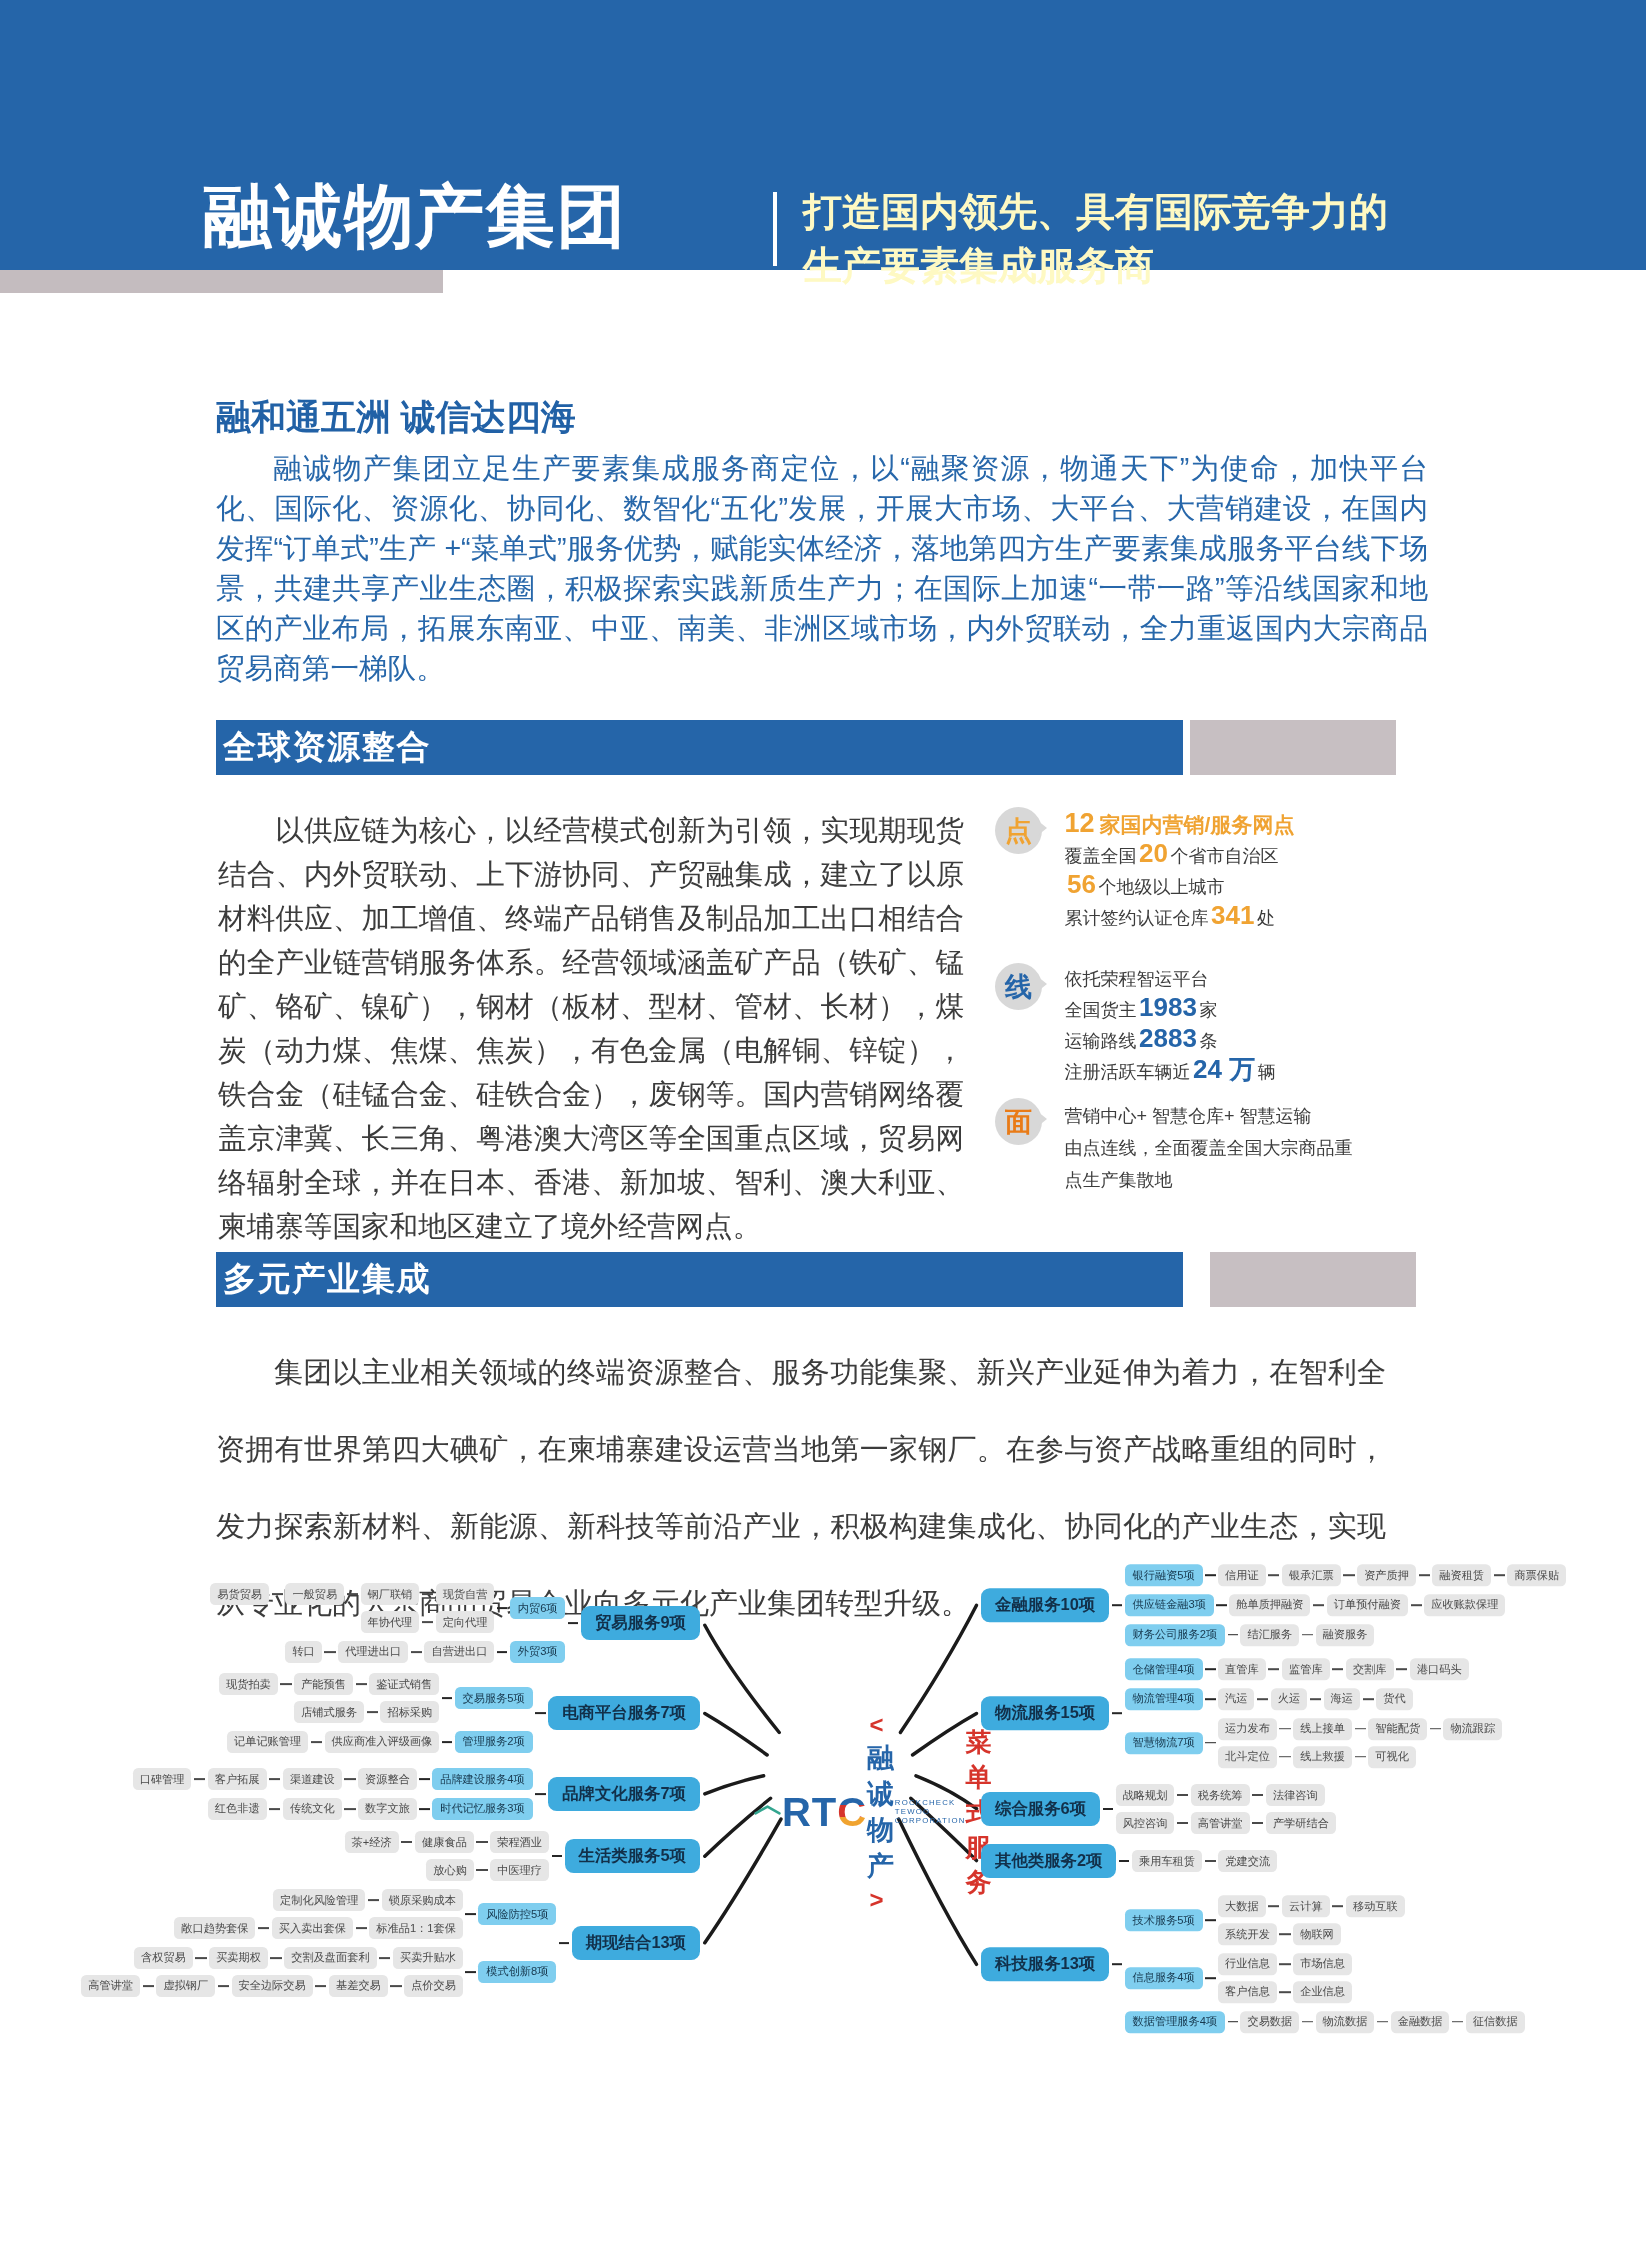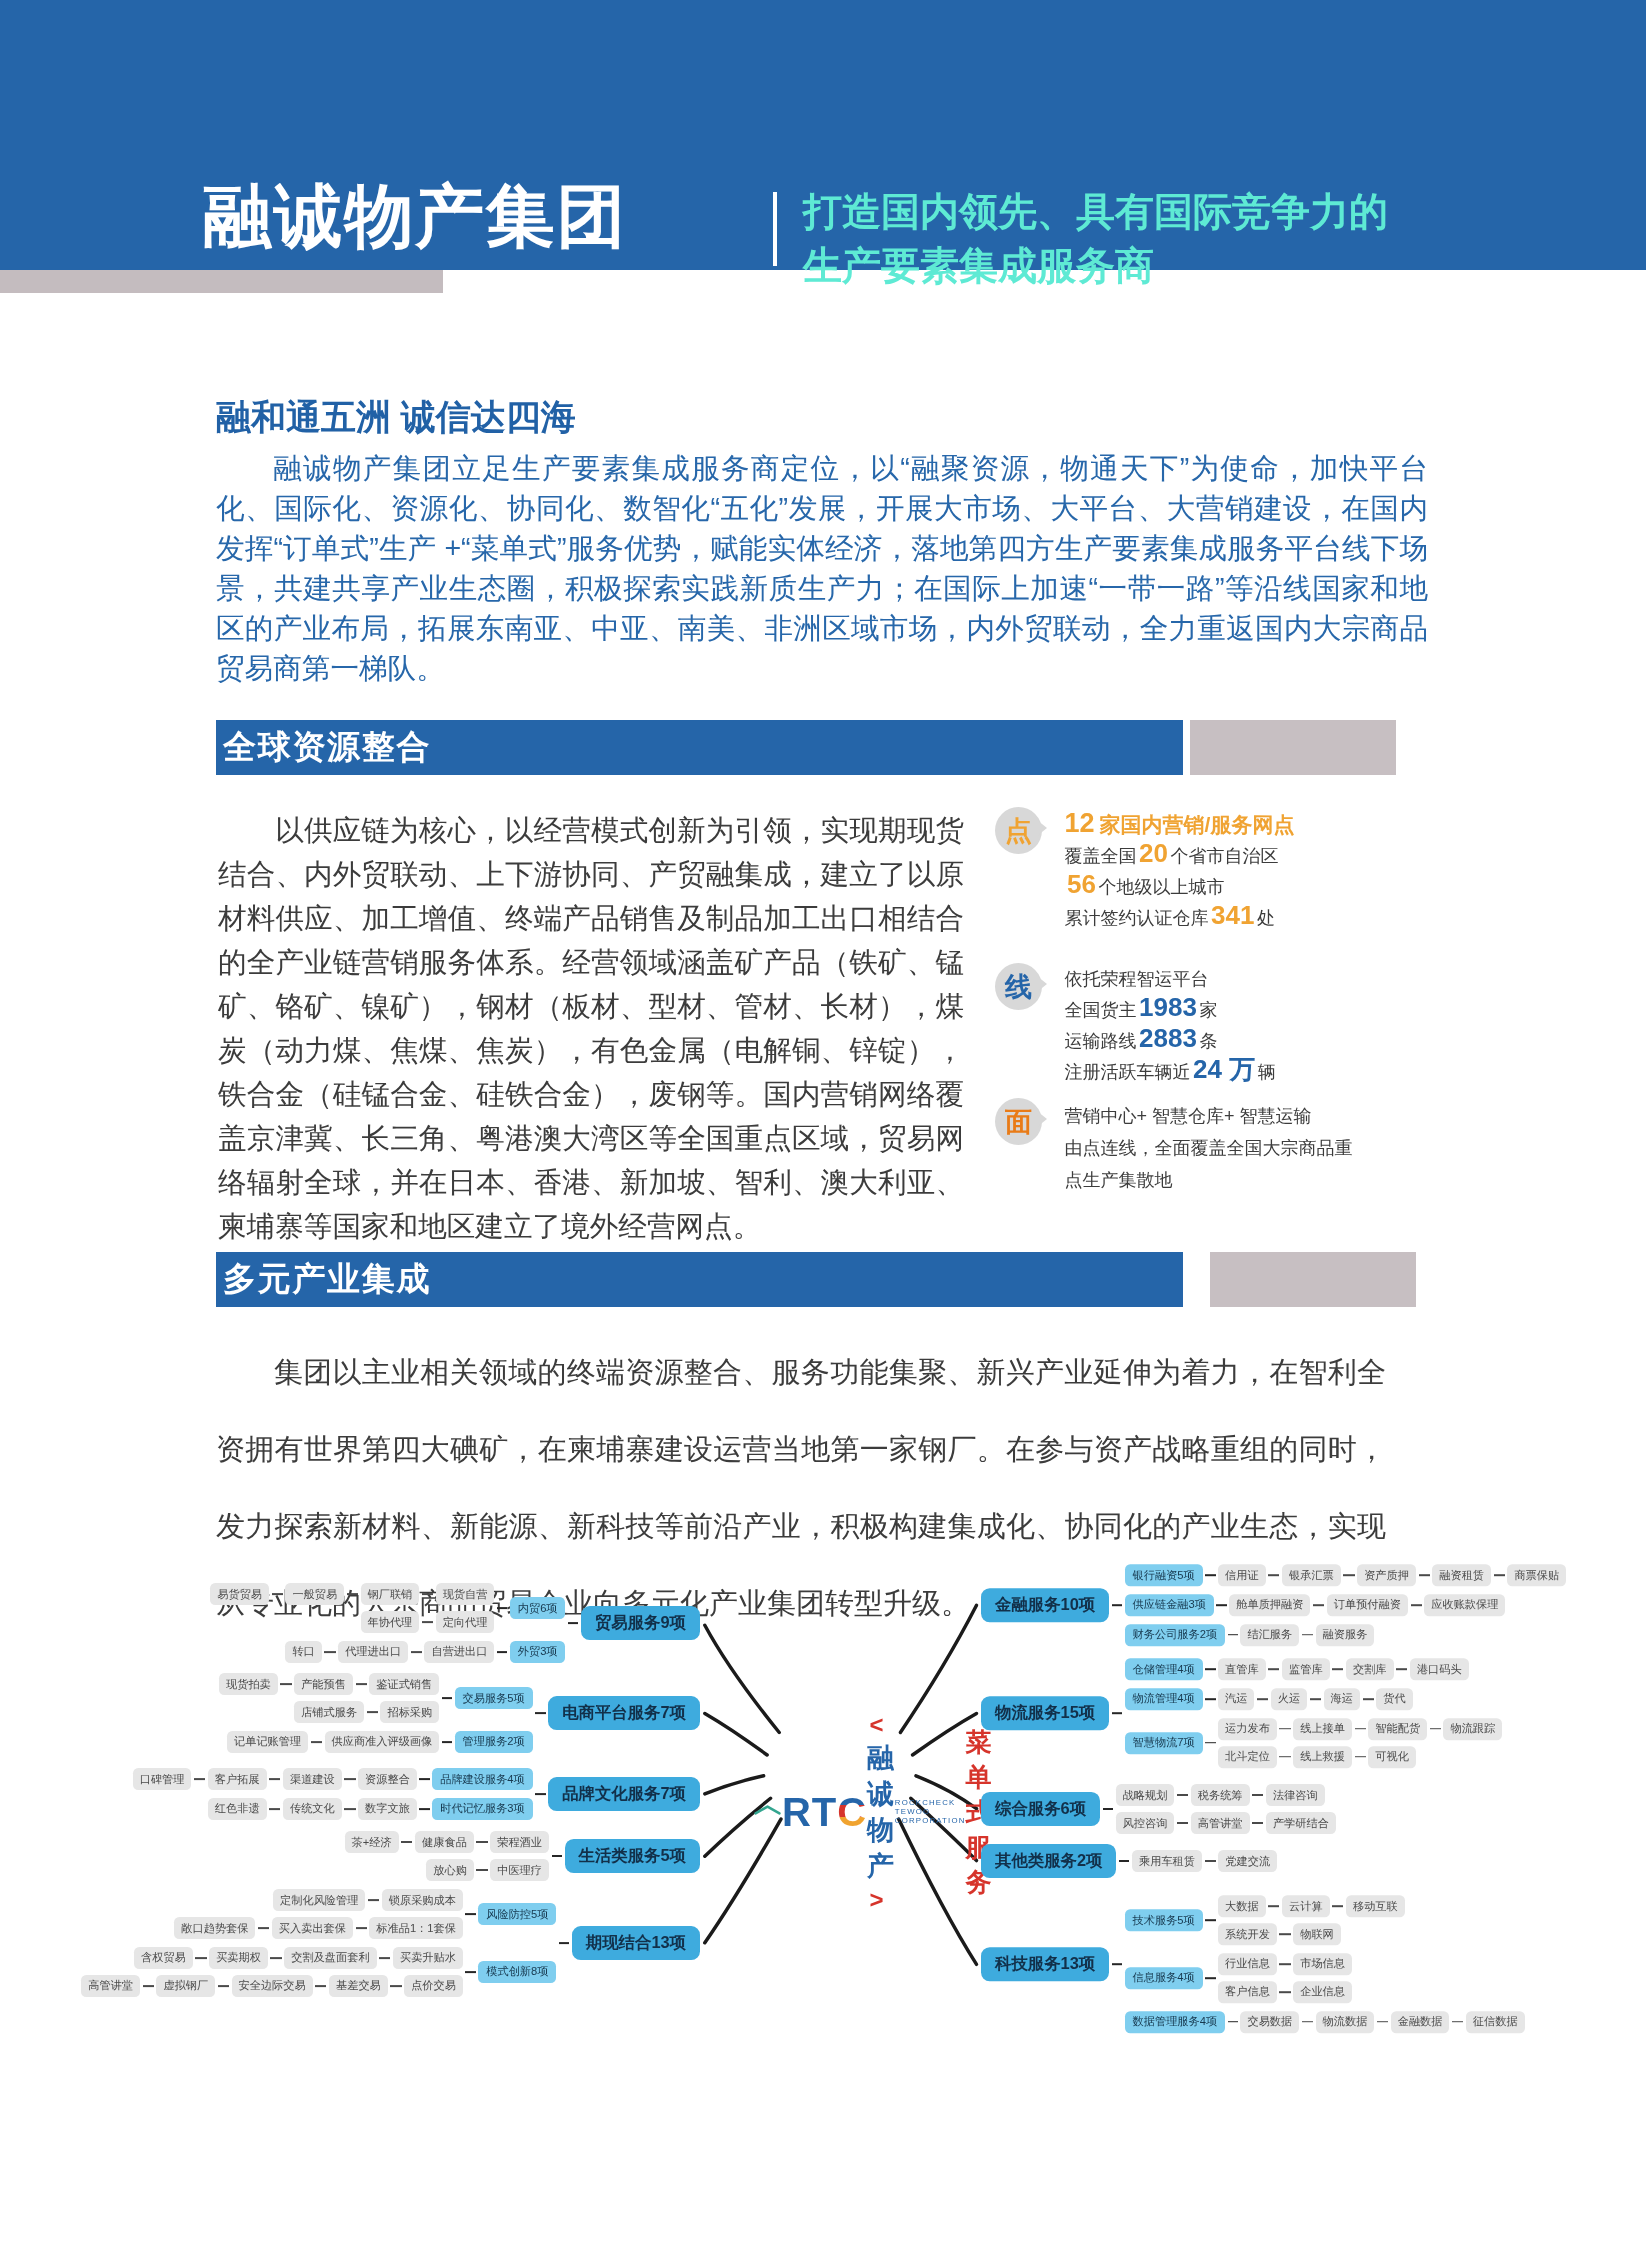--- a/index.html
+++ b/index.html
@@ -3,21 +3,21 @@
 <meta charset="utf-8">
 <style>
   html,body{margin:0;padding:0;background:#ffffff;}
   .page{position:relative;width:1647px;height:2250px;background:#ffffff;overflow:hidden;
         font-family:"Liberation Sans","DejaVu Sans",sans-serif;color:#3c3c3c;}
 
   
   .header{position:absolute;left:0;top:0;width:1647px;height:270px;background:#2565A9;}
   .header-title{position:absolute;left:203px;top:173px;font-size:69px;font-weight:bold;color:#ffffff;line-height:1.1;letter-spacing:1.7px;margin-top:6px;}
   .header-divider{position:absolute;left:773px;top:192px;width:3.5px;height:74px;background:#ffffff;}
-  .header-slogan{position:absolute;left:803px;top:185px;font-size:39px;font-weight:bold;color:#5eead4;line-height:1.38;}
+  .header-slogan{position:absolute;left:803px;top:185px;font-size:39px;font-weight:bold;color:#fef9c3;line-height:1.38;}
   .gray-strip{position:absolute;left:0;top:270px;width:443px;height:22.5px;background:#C4BCBF;}
 
   
   .intro-heading{position:absolute;left:216px;top:394px;font-size:35px;font-weight:bold;color:#2161A6;}
   .intro-body{position:absolute;left:216px;top:448px;width:1212px;font-size:28.6px;line-height:40px;
               color:#2767AA;text-align:justify;text-indent:2em;}
 
   
   .section-bar{position:absolute;left:216px;display:flex;align-items:stretch;height:55px;}
   .section-bar .bar-blue{width:967px;background:#2565A9;display:flex;align-items:center;}

